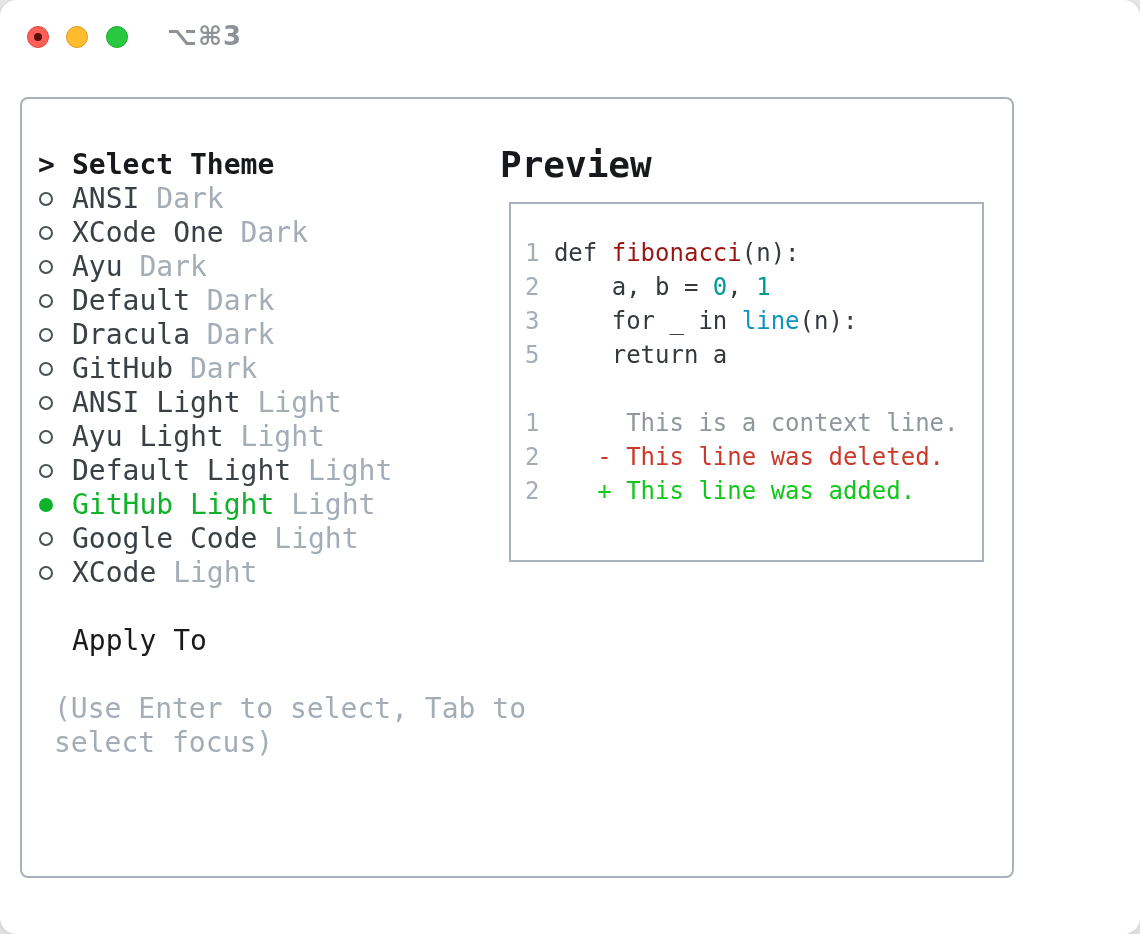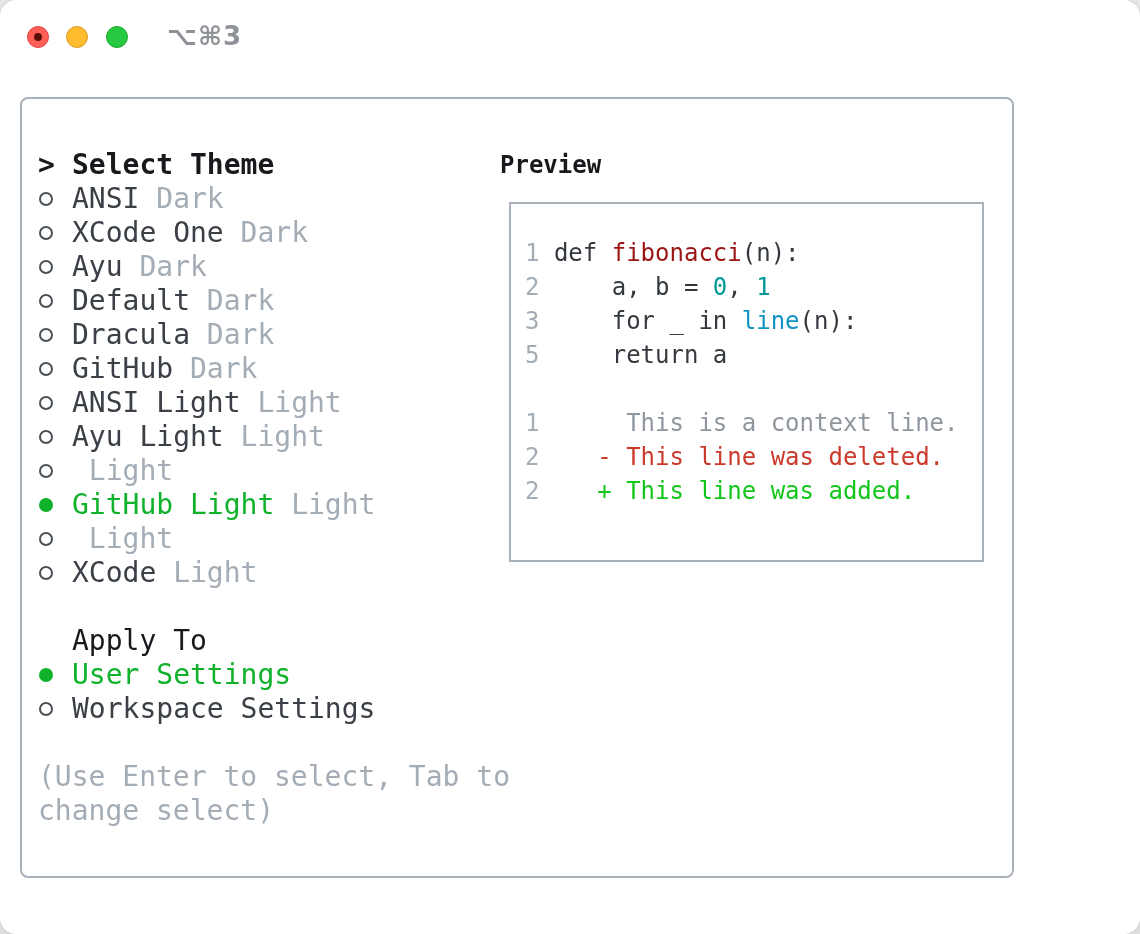--- a/index.html
+++ b/index.html
@@ -46,24 +46,24 @@
   .section-title{font-weight:bold;color:var(--text-black);}
   .marker-col{display:inline-flex;width:34px;align-items:center;}
   .circle{width:14px;height:14px;border:2px solid #4a5157;border-radius:50%;margin-left:1px;}
   .circle.filled{background:var(--accent-green);border-color:var(--accent-green);}
   .theme-name{color:var(--text-dark);}
   .theme-name.selected{color:var(--accent-green);}
   .variant{color:var(--muted-gray);margin-left:1ch;text-align:right;}
   .apply-title{color:var(--text-black);}
   .opt-label{color:var(--text-dark);}
   .opt-label.selected{color:var(--accent-green);}
-  .hint-line{color:var(--muted-gray);}
+  .hint-line{color:var(--muted-gray);margin-left:16px;}
   
   .preview-title{position:absolute;left:478px;top:49px;height:34px;line-height:34px;
-                 font-size:24px;font-weight:bold;color:var(--text-black);}
+                 font-size:36px;font-weight:bold;color:var(--text-black);}
   .preview-box{position:absolute;left:487px;top:103px;width:475px;height:360px;
                border:2px solid var(--border-gray);background:#fff;
                padding:32px 0 0 14px;overflow:hidden;}
   .code-row{height:34px;line-height:34px;font-size:24px;white-space:pre;color:#34393f;}
   .gutter{color:var(--muted-gray);}
   .tok-plain{color:#34393f;}
   .tok-function{color:var(--function-red);}
   .tok-number{color:var(--number-teal);}
   .tok-builtin{color:var(--builtin-blue);}
   .diff-context{color:var(--context-gray);}
@@ -90,37 +90,33 @@
       </div>
       <div id="theme-list">
           <div class="row theme-item"><span class="marker-col"><span class="circle"></span></span><span class="theme-name">ANSI</span><span class="variant">Dark</span></div>
           <div class="row theme-item"><span class="marker-col"><span class="circle"></span></span><span class="theme-name">XCode One</span><span class="variant">Dark</span></div>
           <div class="row theme-item"><span class="marker-col"><span class="circle"></span></span><span class="theme-name">Ayu</span><span class="variant">Dark</span></div>
           <div class="row theme-item"><span class="marker-col"><span class="circle"></span></span><span class="theme-name">Default</span><span class="variant">Dark</span></div>
           <div class="row theme-item"><span class="marker-col"><span class="circle"></span></span><span class="theme-name">Dracula</span><span class="variant">Dark</span></div>
           <div class="row theme-item"><span class="marker-col"><span class="circle"></span></span><span class="theme-name">GitHub</span><span class="variant">Dark</span></div>
           <div class="row theme-item"><span class="marker-col"><span class="circle"></span></span><span class="theme-name">ANSI Light</span><span class="variant">Light</span></div>
           <div class="row theme-item"><span class="marker-col"><span class="circle"></span></span><span class="theme-name">Ayu Light</span><span class="variant">Light</span></div>
-          <div class="row theme-item"><span class="marker-col"><span class="circle"></span></span><span class="variant">Light</span></div>
+          <div class="row theme-item"><span class="marker-col"><span class="circle"></span></span><span class="theme-name">Default Light</span><span class="variant">Light</span></div>
           <div class="row theme-item"><span class="marker-col"><span class="circle filled"></span></span><span class="theme-name selected">GitHub Light</span><span class="variant">Light</span></div>
-          <div class="row theme-item"><span class="marker-col"><span class="circle"></span></span><span class="variant">Light</span></div>
+          <div class="row theme-item"><span class="marker-col"><span class="circle"></span></span><span class="theme-name">Google Code</span><span class="variant">Light</span></div>
           <div class="row theme-item"><span class="marker-col"><span class="circle"></span></span><span class="theme-name">XCode</span><span class="variant">Light</span></div>
         </div>
       <div class="spacer"></div>
       <div class="row">
         <span class="marker-col"></span><span class="apply-title">Apply To</span>
       </div>
-      <div id="apply-list">
-          <div class="row apply-item"><span class="marker-col"><span class="circle filled"></span></span><span class="opt-label selected">User Settings</span></div>
-          <div class="row apply-item"><span class="marker-col"><span class="circle"></span></span><span class="opt-label">Workspace Settings</span></div>
-        </div>
       <div class="spacer"></div>
       <div>
         <div class="row hint-line">(Use Enter to select, Tab to</div>
-        <div class="row hint-line">change select)</div>
+        <div class="row hint-line">select focus)</div>
       </div>
     </div>
 
     <div class="preview-title">Preview</div>
 
     <div class="preview-box">
       <div id="code-lines">
           <div class="code-row"><span class="gutter">1 </span><span class="tok-plain">def </span><span class="tok-function">fibonacci</span><span class="tok-plain">(n):</span></div>
           <div class="code-row"><span class="gutter">2 </span><span class="tok-plain">    a, b = </span><span class="tok-number">0</span><span class="tok-plain">, </span><span class="tok-number">1</span></div>
           <div class="code-row"><span class="gutter">3 </span><span class="tok-plain">    for _ in </span><span class="tok-builtin">line</span><span class="tok-plain">(n):</span></div>

